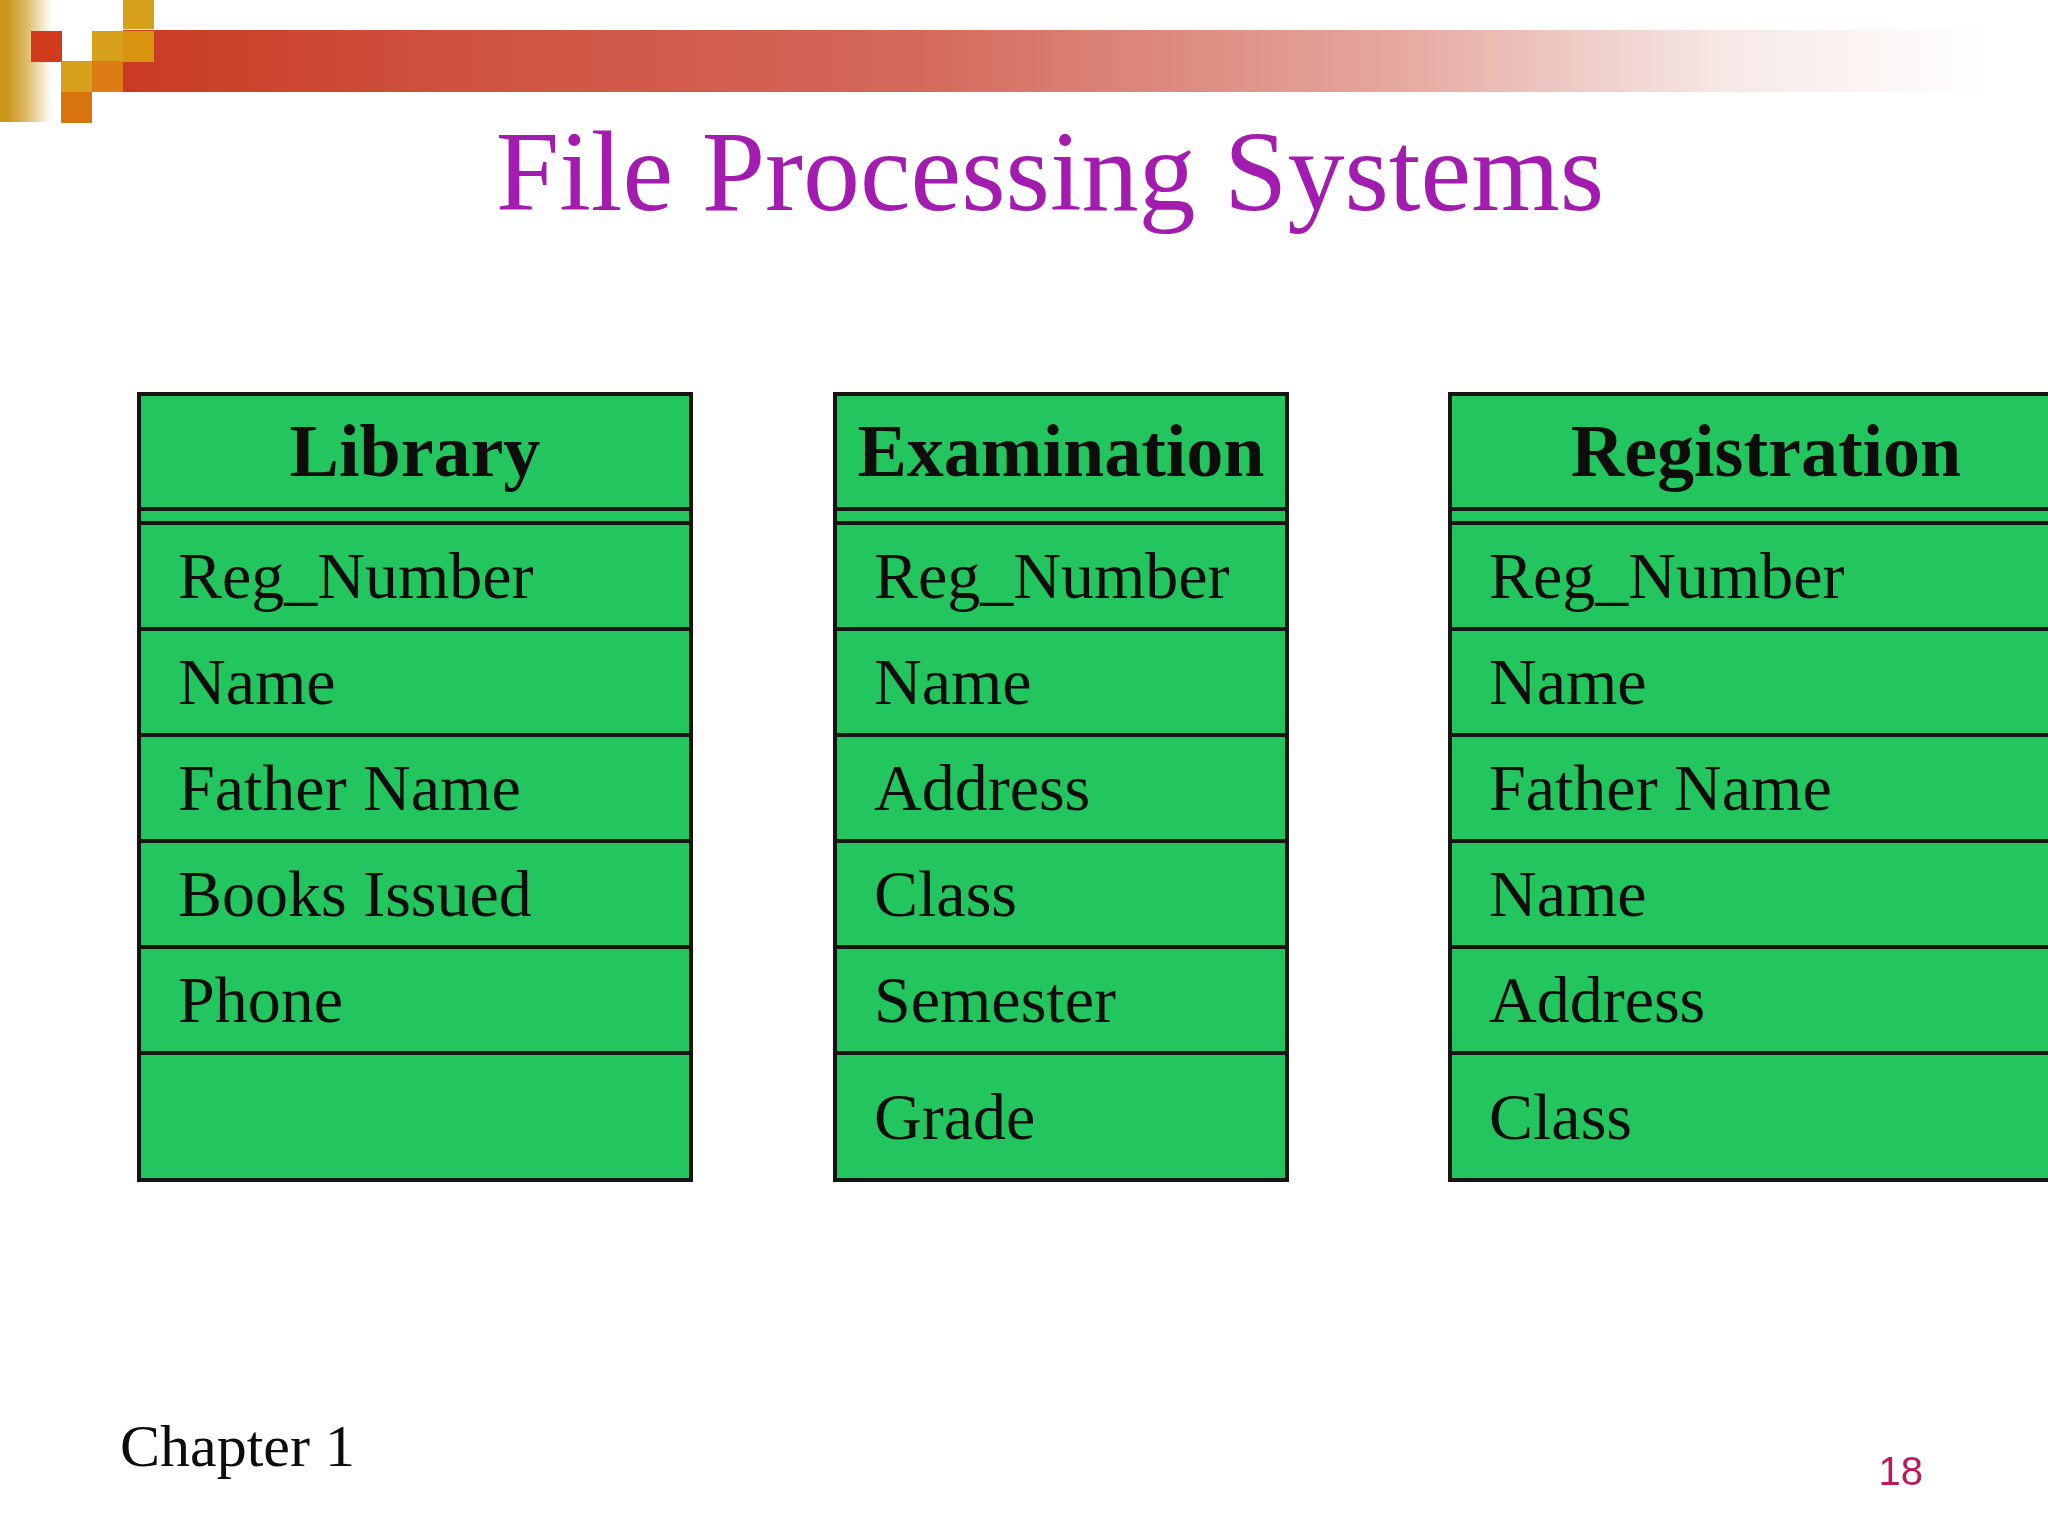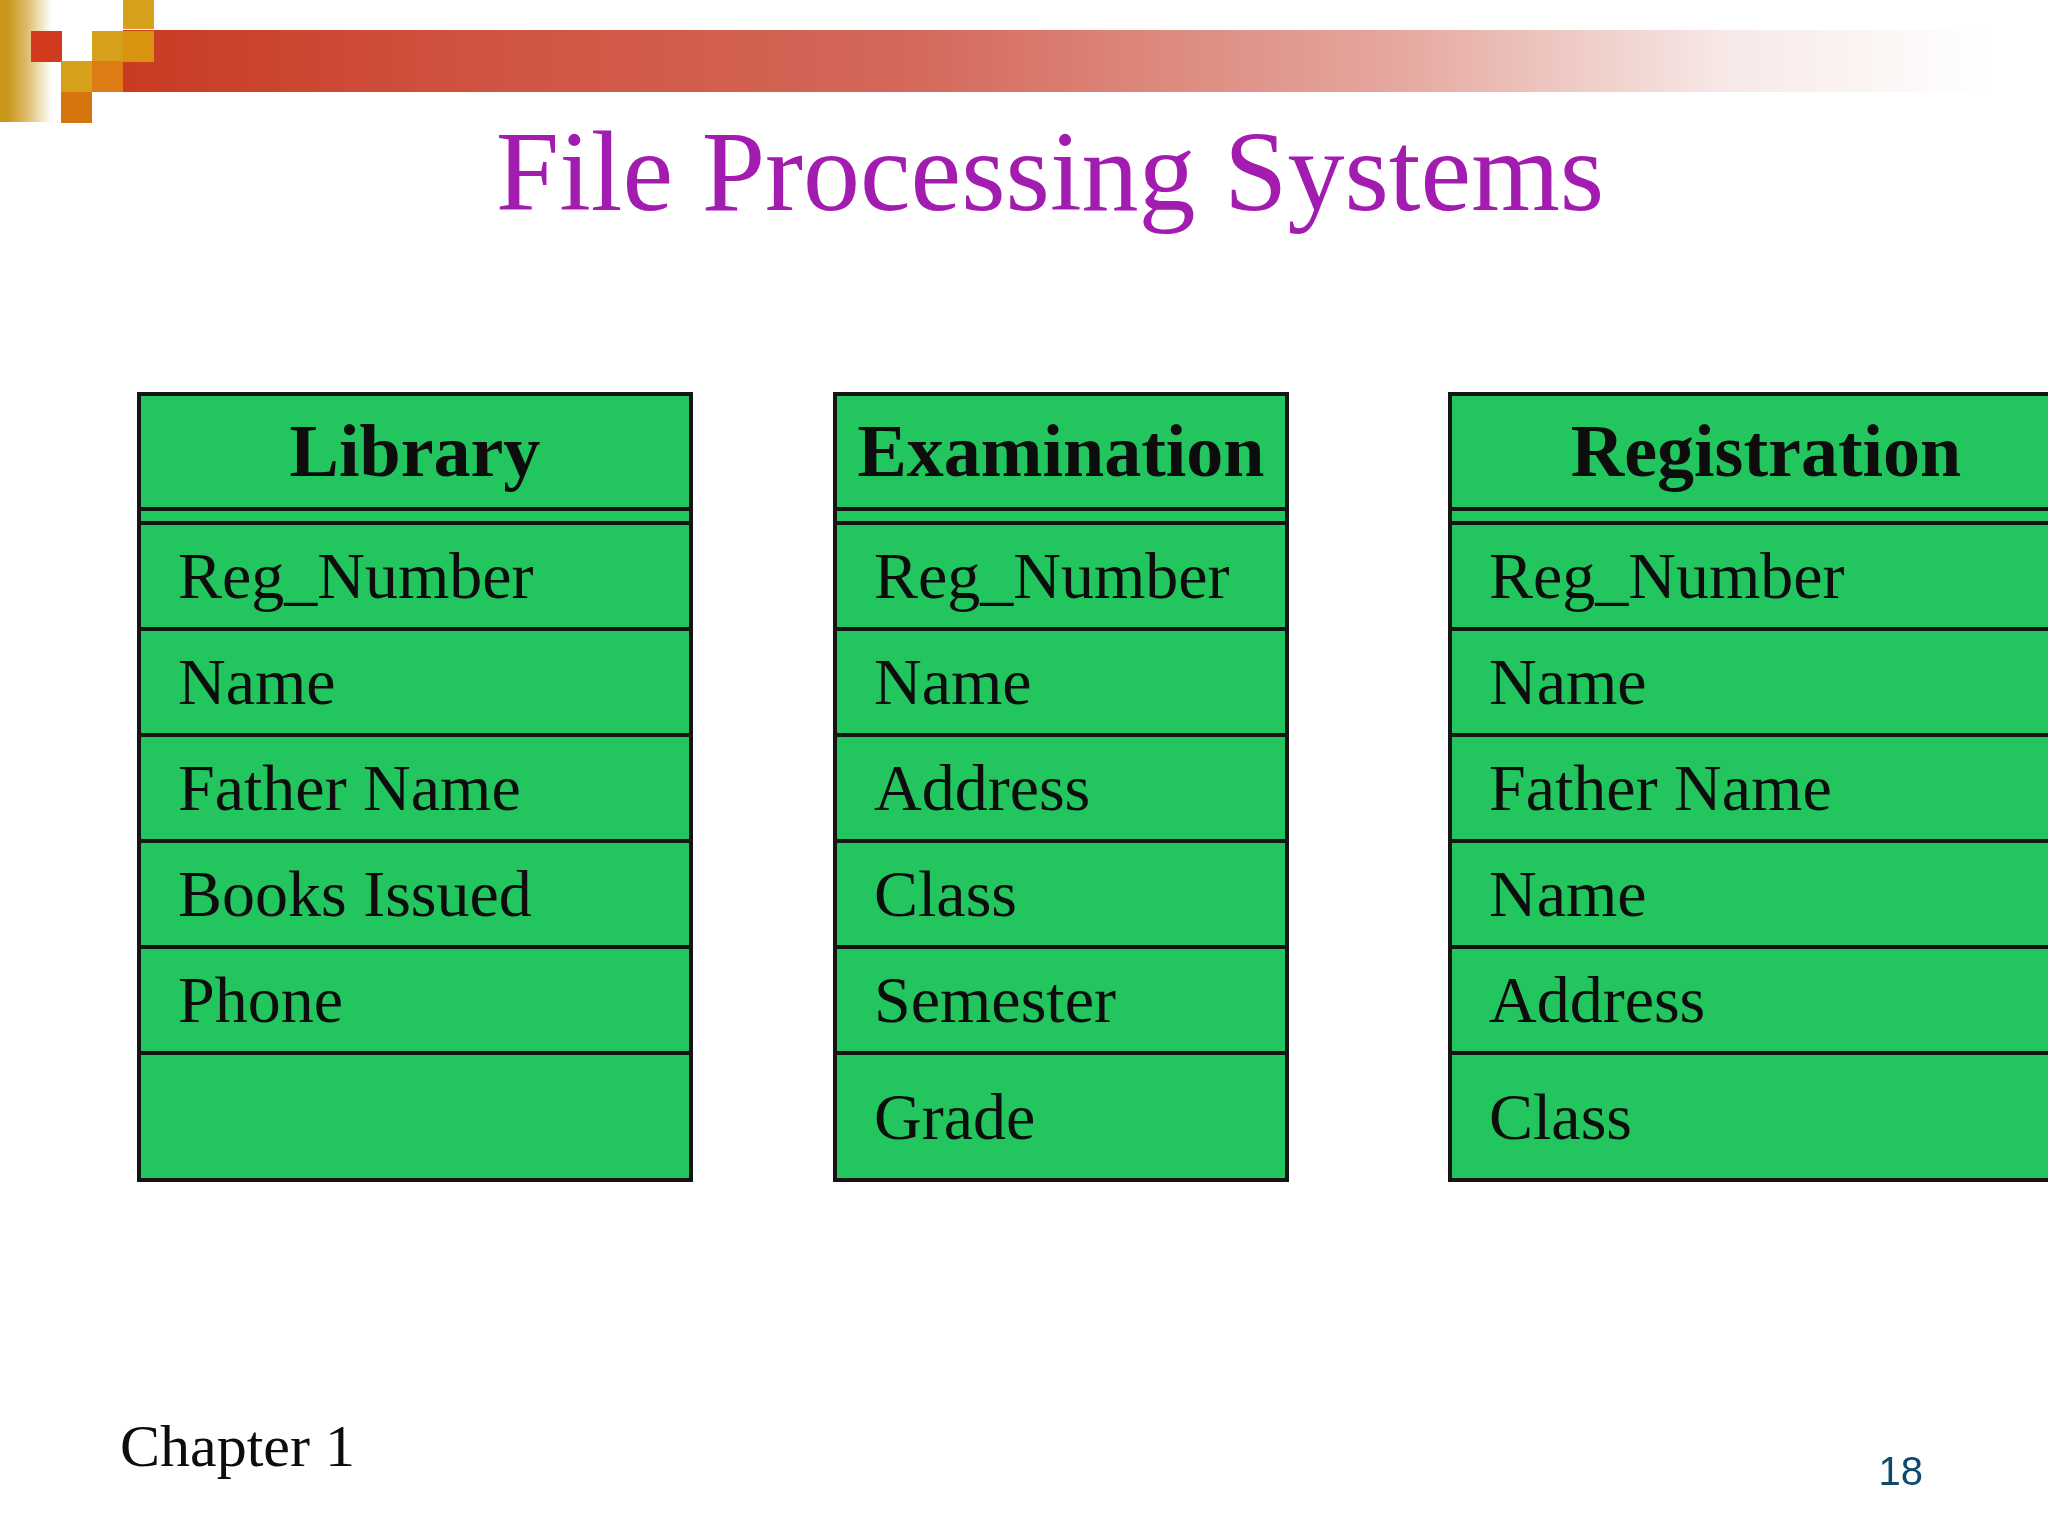--- a/index.html
+++ b/index.html
@@ -50,21 +50,21 @@
   .t-gap{height:10px;flex:0 0 10px;border-bottom:4px solid var(--border);}
   .t-row{
     height:102px;flex:0 0 102px;border-bottom:4px solid var(--border);
     display:flex;align-items:center;padding-left:37px;font-size:66px;
   }
   .t-row:last-child{border-bottom:none;flex:1 1 auto;}
   
   .chapter{position:absolute;left:120px;top:1410px;font-size:60px;line-height:1.2;}
   .pagenum{
     position:absolute;right:125px;top:1447px;font-size:40px;line-height:1.2;
-    font-family:"Liberation Sans","DejaVu Sans",sans-serif;color:#0c4a6e;
+    font-family:"Liberation Sans","DejaVu Sans",sans-serif;color:#be185d;
   }
 </style>
 </head>
 <body>
 
 <div class="vbar"></div>
 <div class="hbar"></div>
 <div class="sq g1"></div>
 <div class="sq r1"></div>
 <div class="sq g2"></div>

